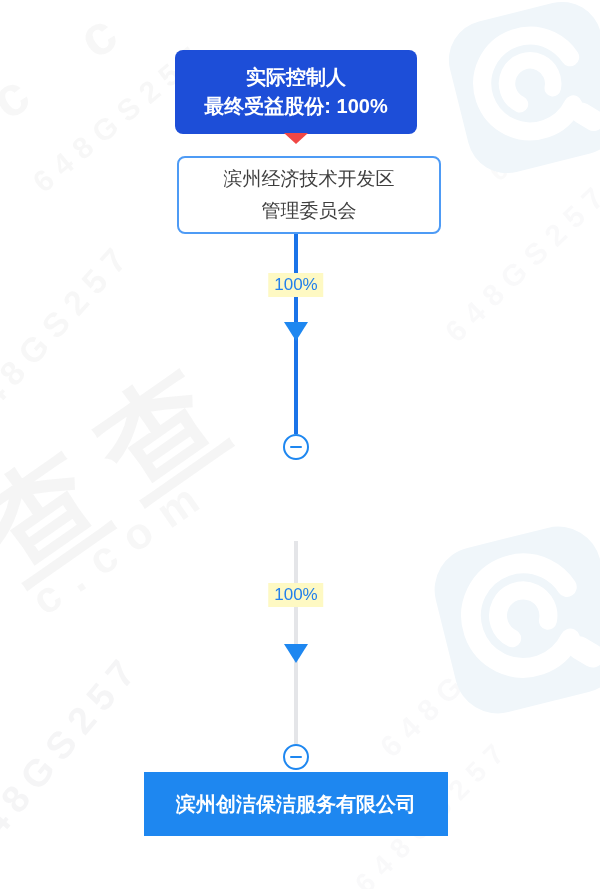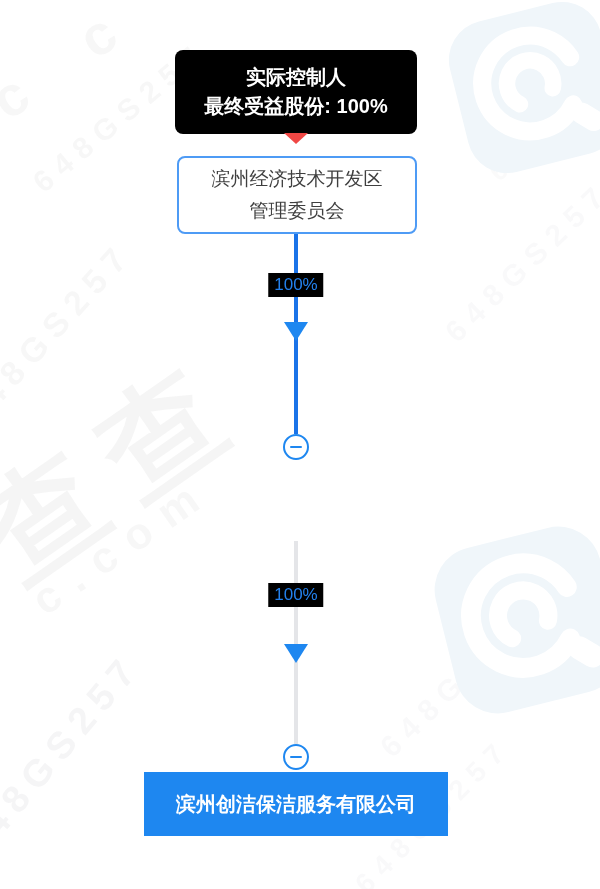--- a/index.html
+++ b/index.html
@@ -34,50 +34,50 @@
     position:absolute;left:-18px;top:25px;font-size:56px;font-weight:bold;
     color:rgba(70,70,75,0.045);letter-spacing:30px;white-space:nowrap;
     transform:rotate(-35deg);
   }
   .wm-logo{position:absolute;}
   .wm-logo-1{left:452px;top:5px;width:165px;height:165px;transform:rotate(-14deg);}
   .wm-logo-2{left:438px;top:530px;width:180px;height:180px;transform:rotate(-14deg);}
   
   .badge{
     position:absolute;left:175px;top:50px;width:242px;height:84px;
-    background:#000000;border-radius:8px;color:#fff;font-weight:bold;
+    background:#1d4ed8;border-radius:8px;color:#fff;font-weight:bold;
     display:flex;flex-direction:column;align-items:center;justify-content:center;
     font-size:20px;line-height:29px;z-index:2;text-align:right;
   }
   .badge-tail{
     position:absolute;left:50%;bottom:-10px;transform:translateX(-50%);
     width:0;height:0;border-left:12px solid transparent;
     border-right:12px solid transparent;border-top:11px solid #f04744;
   }
   .node{
-    position:absolute;left:177px;width:240px;background:#ffffff;
+    position:absolute;left:177px;width:264px;background:#ffffff;
     border:2px solid #4e9bf5;border-radius:8px;color:#3f3f3f;
     display:flex;flex-direction:column;align-items:center;justify-content:center;
     font-size:19px;line-height:32px;text-align:center;box-sizing:border-box;
     z-index:2;cursor:pointer;
   }
   .node1{top:156px;height:78px;}
   .node2{top:462px;height:79px;}
   .target{
     position:absolute;left:144px;top:772px;width:304px;height:64px;
     background:#1e87f0;border-radius:0;color:#ffffff;font-weight:bold;
     font-size:20px;display:flex;align-items:center;justify-content:center;
     z-index:2;cursor:pointer;
   }
   .edge-line{position:absolute;left:294px;width:4px;z-index:1;}
   .edge1-line{top:234px;height:200px;background:#1a73e8;}
   .edge2-line{top:541px;height:203px;background:#e4e5e8;}
   .edge-label{
     position:absolute;left:296px;transform:translateX(-50%);
-    background:#000000;color:#2380ec;font-size:17px;padding:2px 6px;z-index:2;
+    background:#fef9c3;color:#2380ec;font-size:17px;padding:2px 6px;z-index:2;
   }
   .edge1-label{top:273px;}
   .edge2-label{top:583px;}
   .edge-arrow{
     position:absolute;left:284px;width:0;height:0;z-index:2;
     border-left:12px solid transparent;border-right:12px solid transparent;
     border-top:19px solid #1e87f0;
   }
   .edge1-arrow{top:322px;}
   .edge2-arrow{top:644px;}

